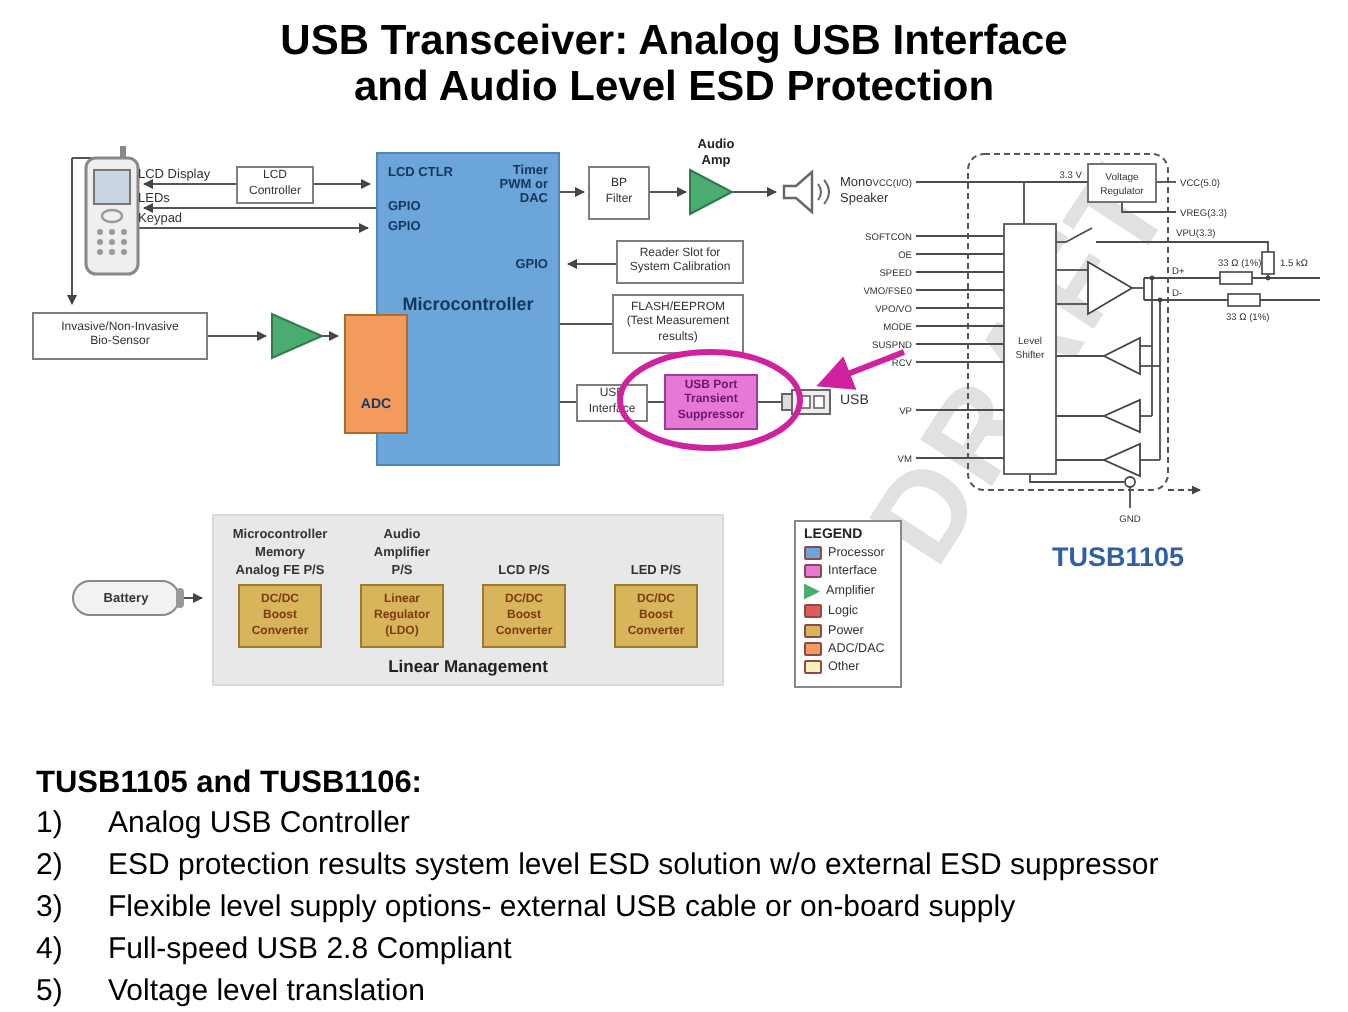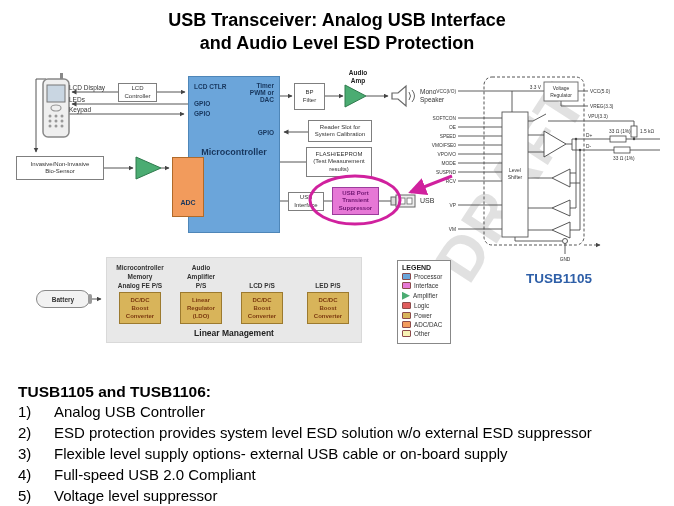--- a/index.html
+++ b/index.html
@@ -1,19 +1,19 @@
 <!DOCTYPE html>
 <html><head>
 <meta charset="utf-8">
 <style>
   html,body{margin:0;padding:0;background:#fff;}
   #root{position:relative;width:674px;height:506px;background:#ffffff;overflow:hidden;
         font-family:"Liberation Sans",sans-serif;color:#000;}
   .abs{position:absolute;}
-  .title{width:674px;text-align:center;font-weight:bold;font-size:18px;line-height:23px;color:#000;}
+  .title{width:674px;text-align:center;font-weight:bold;font-size:21px;line-height:23px;color:#000;}
   .box{position:absolute;background:#fff;border:1px solid #7f7f7f;display:flex;flex-direction:column;
        align-items:center;justify-content:center;text-align:center;box-sizing:border-box;}
   .t6{font-size:6px;line-height:7.5px;color:#333;}
   .t65{font-size:6.5px;line-height:8px;color:#333;}
   .t65b{font-size:6.5px;line-height:8px;color:#222;font-weight:bold;}
   .micro{position:absolute;left:188px;top:76px;width:92px;height:157px;border:1px solid #4e86b8;box-sizing:border-box;z-index:2;}
   .micro .inlbl{position:absolute;font-weight:bold;font-size:6.5px;color:#17365d;}
   .adc{position:absolute;left:172px;top:157px;width:32px;height:60px;border:1px solid #b06a2a;box-sizing:border-box;
        display:flex;align-items:flex-end;justify-content:center;padding-bottom:10px;z-index:3;
        font-weight:bold;font-size:7px;color:#17365d;}
@@ -364,19 +364,19 @@
     <text class="ct" x="609" y="133">33 Ω (1%)</text>
     <text class="ct" x="613" y="160">33 Ω (1%)</text>
     <text class="ct" x="565" y="261" text-anchor="middle">GND</text>
   </svg>
 
   <div class="tusb">TUSB1105</div>
 
   <div class="footer-h">TUSB1105 and TUSB1106:</div>
   <div class="footer-list">
     <div><span class="num">1)</span><span>Analog USB Controller</span></div>
-    <div><span class="num">2)</span><span>ESD protection provides system level ESD solution w/o external ESD suppressor</span></div>
+    <div><span class="num">2)</span><span>ESD protection results system level ESD solution w/o external ESD suppressor</span></div>
     <div><span class="num">3)</span><span>Flexible level supply options- external USB cable or on-board supply</span></div>
-    <div><span class="num">4)</span><span>Full-speed USB 2.0 Compliant</span></div>
-    <div><span class="num">5)</span><span>Voltage level suppressor</span></div>
+    <div><span class="num">4)</span><span>Full-speed USB 2.8 Compliant</span></div>
+    <div><span class="num">5)</span><span>Voltage level translation</span></div>
   </div>
 
 </div>
 
 </body></html>

